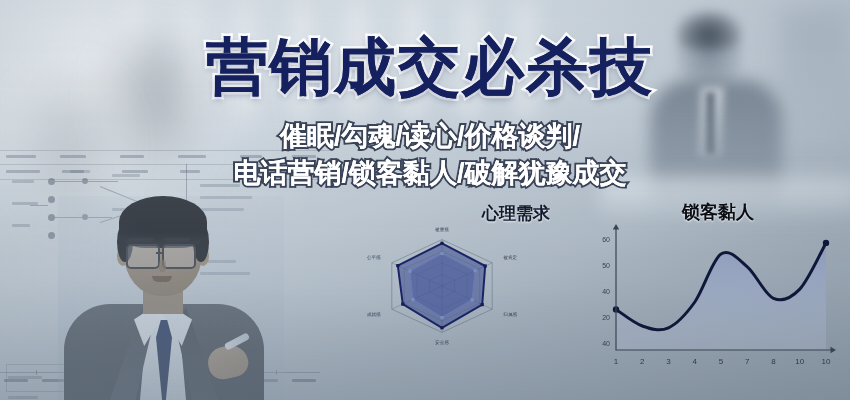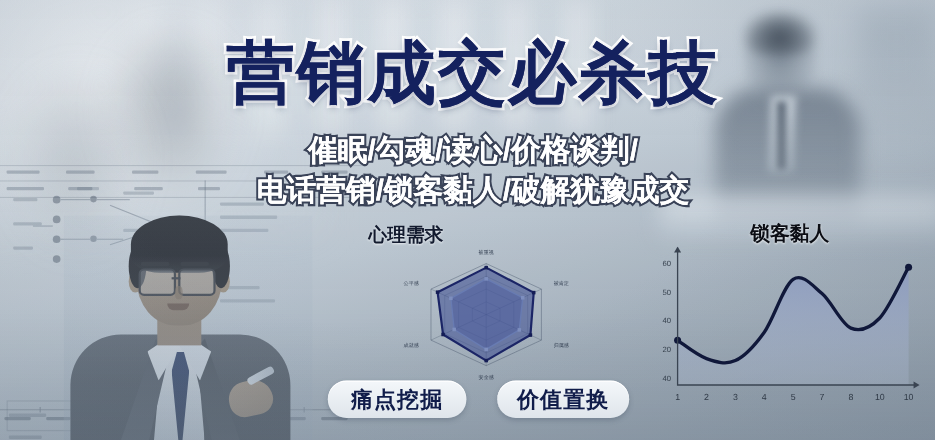--- a/index.html
+++ b/index.html
@@ -214,21 +214,21 @@
     display:flex;align-items:center;justify-content:center;
   }
   #badge-micro-label{
     font-size:16px;font-weight:bold;color:#f2f5f8;letter-spacing:1px;
     text-shadow:0 1px 2px rgba(45,55,70,.7);
   }
 
   
   #radar-card{position:absolute;left:335px;top:200px;width:215px;height:160px;}
   #radar-title{
-    position:absolute;left:0;top:2px;width:215px;text-align:left;
+    position:absolute;left:0;top:2px;width:215px;text-align:right;
     font-size:17px;font-weight:bold;color:#121a2e;
     text-shadow:0 1px 2px rgba(255,255,255,.75);
   }
   #radar-svg{position:absolute;left:0;top:22px;}
   .radar-axis-label{font-size:4.6px;fill:#3a4658;font-family:"Liberation Sans",sans-serif;}
 
   
   .pill{
     position:absolute;height:34px;border-radius:17px;
     background:linear-gradient(180deg,#f4f7fa,#dfe5eb);
@@ -413,26 +413,20 @@
           <text x="107.0" y="8.9" text-anchor="middle" class="radar-axis-label">被重视</text>
           <text x="168.3" y="37.2" text-anchor="start" class="radar-axis-label">被肯定</text>
           <text x="168.3" y="93.8" text-anchor="start" class="radar-axis-label">归属感</text>
           <text x="107.0" y="122.1" text-anchor="middle" class="radar-axis-label">安全感</text>
           <text x="45.7" y="93.8" text-anchor="end" class="radar-axis-label">成就感</text>
           <text x="45.7" y="37.2" text-anchor="end" class="radar-axis-label">公平感</text>
         </g>
     </svg>
   </div>
 
-  <div class="pill" id="pill-pain">
-    <span class="pill-label">痛点挖掘</span>
-  </div>
-  <div class="pill" id="pill-value">
-    <span class="pill-label">价值置换</span>
-  </div>
 
   <div id="line-card">
     <div id="line-title">锁客黏人</div>
     <svg id="line-svg" width="250" height="160" viewBox="0 0 250 160">
       <defs>
         <linearGradient id="areaGrad" x1="0" y1="0" x2="0" y2="1">
           <stop offset="0%" stop-color="#8b9ac0" stop-opacity="0.88"></stop>
           <stop offset="100%" stop-color="#aab7cd" stop-opacity="0.30"></stop>
         </linearGradient>
       </defs>

